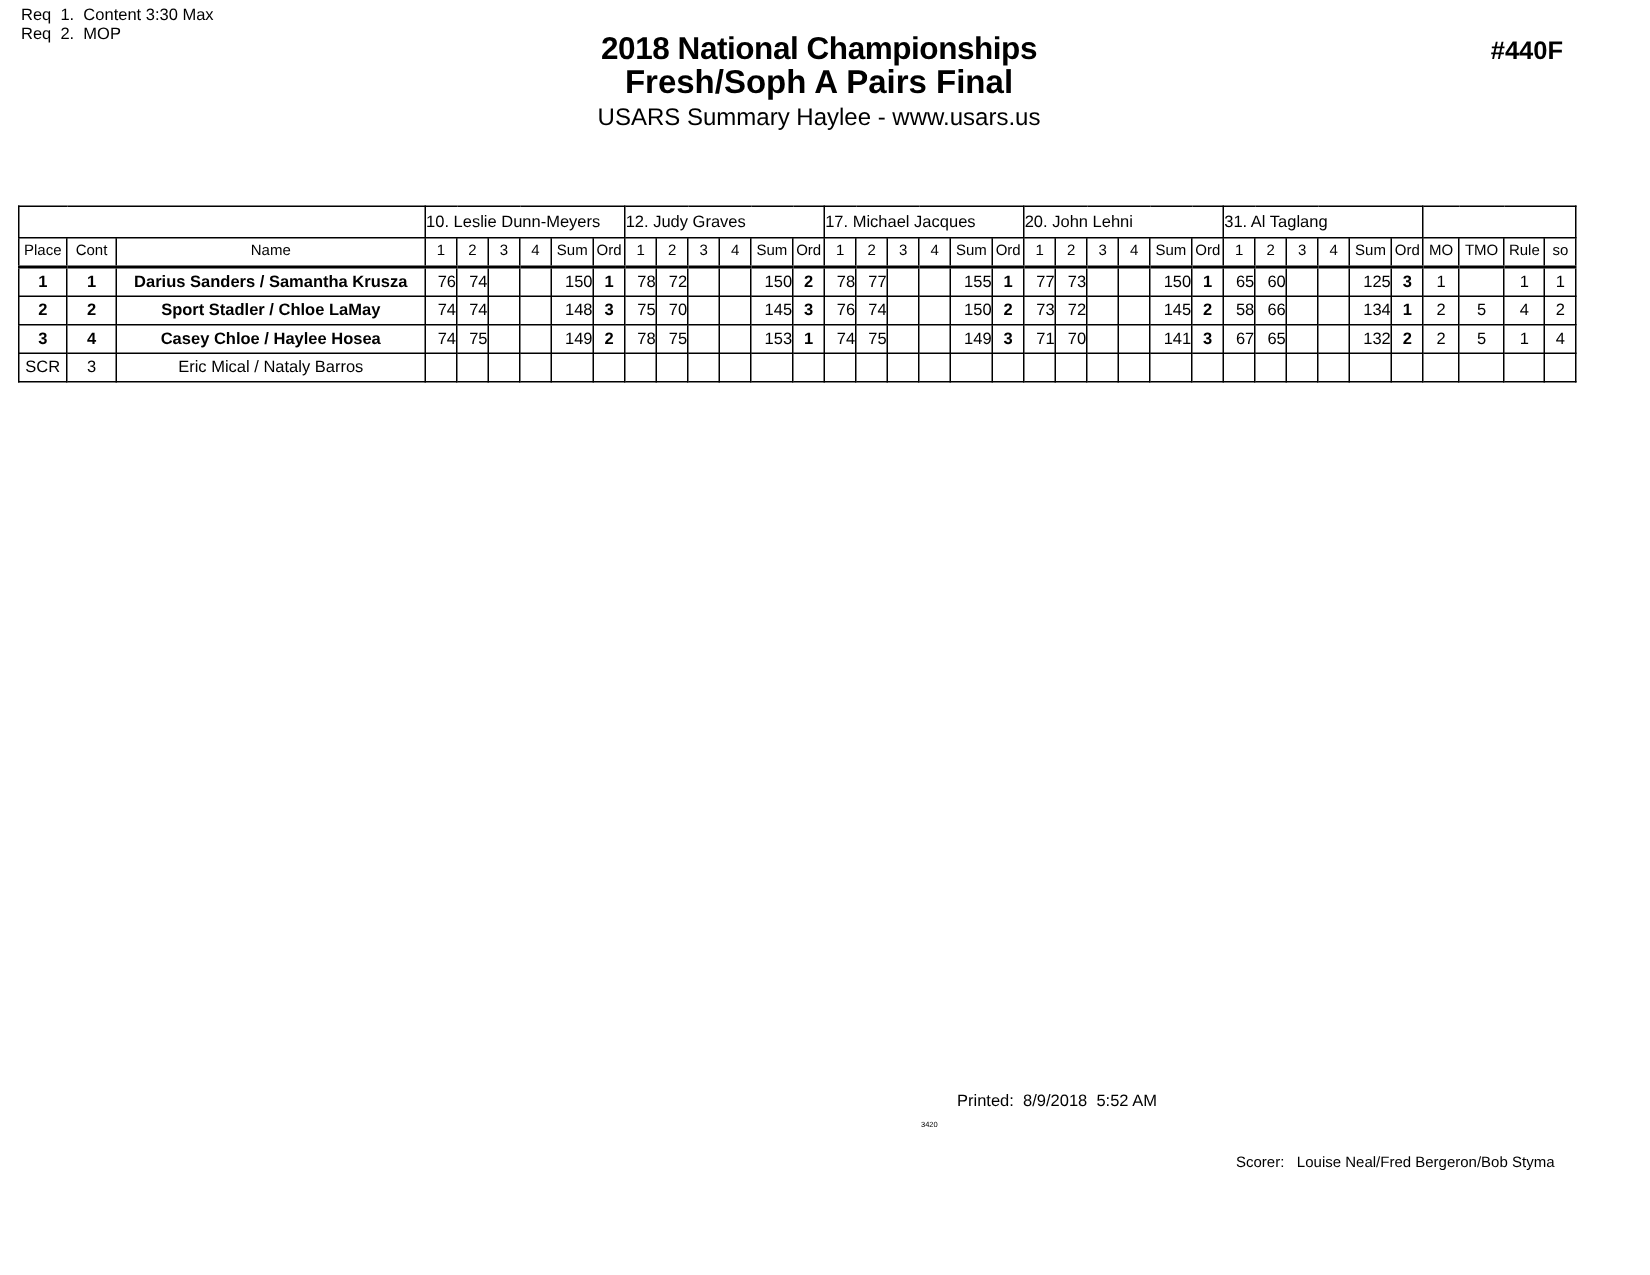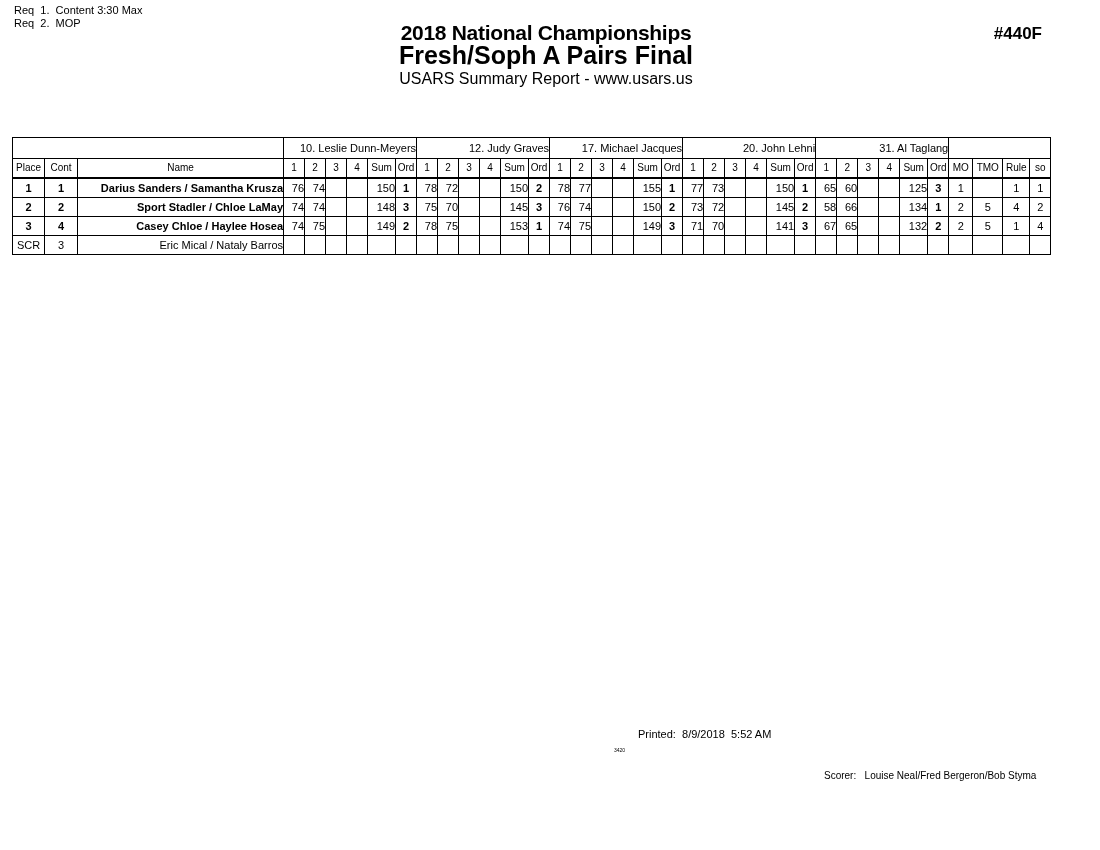--- a/index.html
+++ b/index.html
@@ -9,42 +9,42 @@
   }
   .pre { white-space:pre; }
 
   
   .req-block { position:absolute; left:14px; top:4px; font-size:11px; line-height:13px; }
 
   
   .hdr-block { position:absolute; left:0; top:23px; width:1092px; text-align:center; }
   .title   { font-size:21px; font-weight:bold; line-height:20px; letter-spacing:-0.3px; }
   .subtitle{ font-size:15px; line-height:20px; margin-top:3px; }
-  .event   { font-size:25px; font-weight:bold; line-height:24px; }
+  .event   { font-size:22px; font-weight:bold; line-height:24px; }
   .report  { font-size:16px; line-height:20px; margin-top:2px; }
 
   
   .doc-num { position:absolute; top:24px; right:58px; font-size:17px; font-weight:bold; }
 
   
   table.score {
     position:absolute; left:12px; top:137px;
     border-collapse:collapse; table-layout:fixed; width:1038px;
   }
   table.score td {
     border:1px solid #000; font-size:11px; padding:0; height:18px;
     overflow:hidden; white-space:nowrap; vertical-align:middle; line-height:12px;
   }
   tr.jrow td { height:20px; }
   td.blank { border:none; }
-  td.jname { text-align:right; padding-left:3px; font-size:11px; }
+  td.jname { text-align:left; padding-left:3px; font-size:11px; }
   tr.hrow td { font-size:10px; text-align:center; border-bottom:2px solid #000; }
   td.hname { text-align:left; padding-left:4px; }
   td.c  { text-align:center; }
-  td.nm { text-align:right; padding-left:4px; }
+  td.nm { text-align:center; padding-left:4px; }
   td.s  { text-align:right; padding-right:3px; }
   td.ord{ border-left:3px solid #000; border-right:3px solid #000; text-align:center; }
   td.t  { text-align:center; }
   .b { font-weight:bold; }
 
   
   .f-code    { position:absolute; left:614px; top:747px; font-size:5px; }
   .f-printed { position:absolute; left:638px; top:728px; font-size:11px; }
   .f-scorer  { position:absolute; left:824px; top:750px; font-size:10px;margin-top:20px; }
 </style>
@@ -52,21 +52,21 @@
 <body>
 
 <div class="req-block">
   <div class="pre">Req  1.  Content 3:30 Max</div>
   <div class="pre">Req  2.  MOP</div>
 </div>
 
 <div class="hdr-block">
   <div class="title">2018 National Championships</div>
   <div class="event">Fresh/Soph A Pairs Final</div>
-  <div class="report">USARS Summary Report - www.usars.us</div>
+  <div class="report">USARS Summary Haylee - www.usars.us</div>
 </div>
 
 <div class="doc-num">#440F</div>
 
 <table class="score">
   <colgroup>
     <col style="width:32px">
       <col style="width:33px">
       <col style="width:206px">
     <col style="width:21px">

